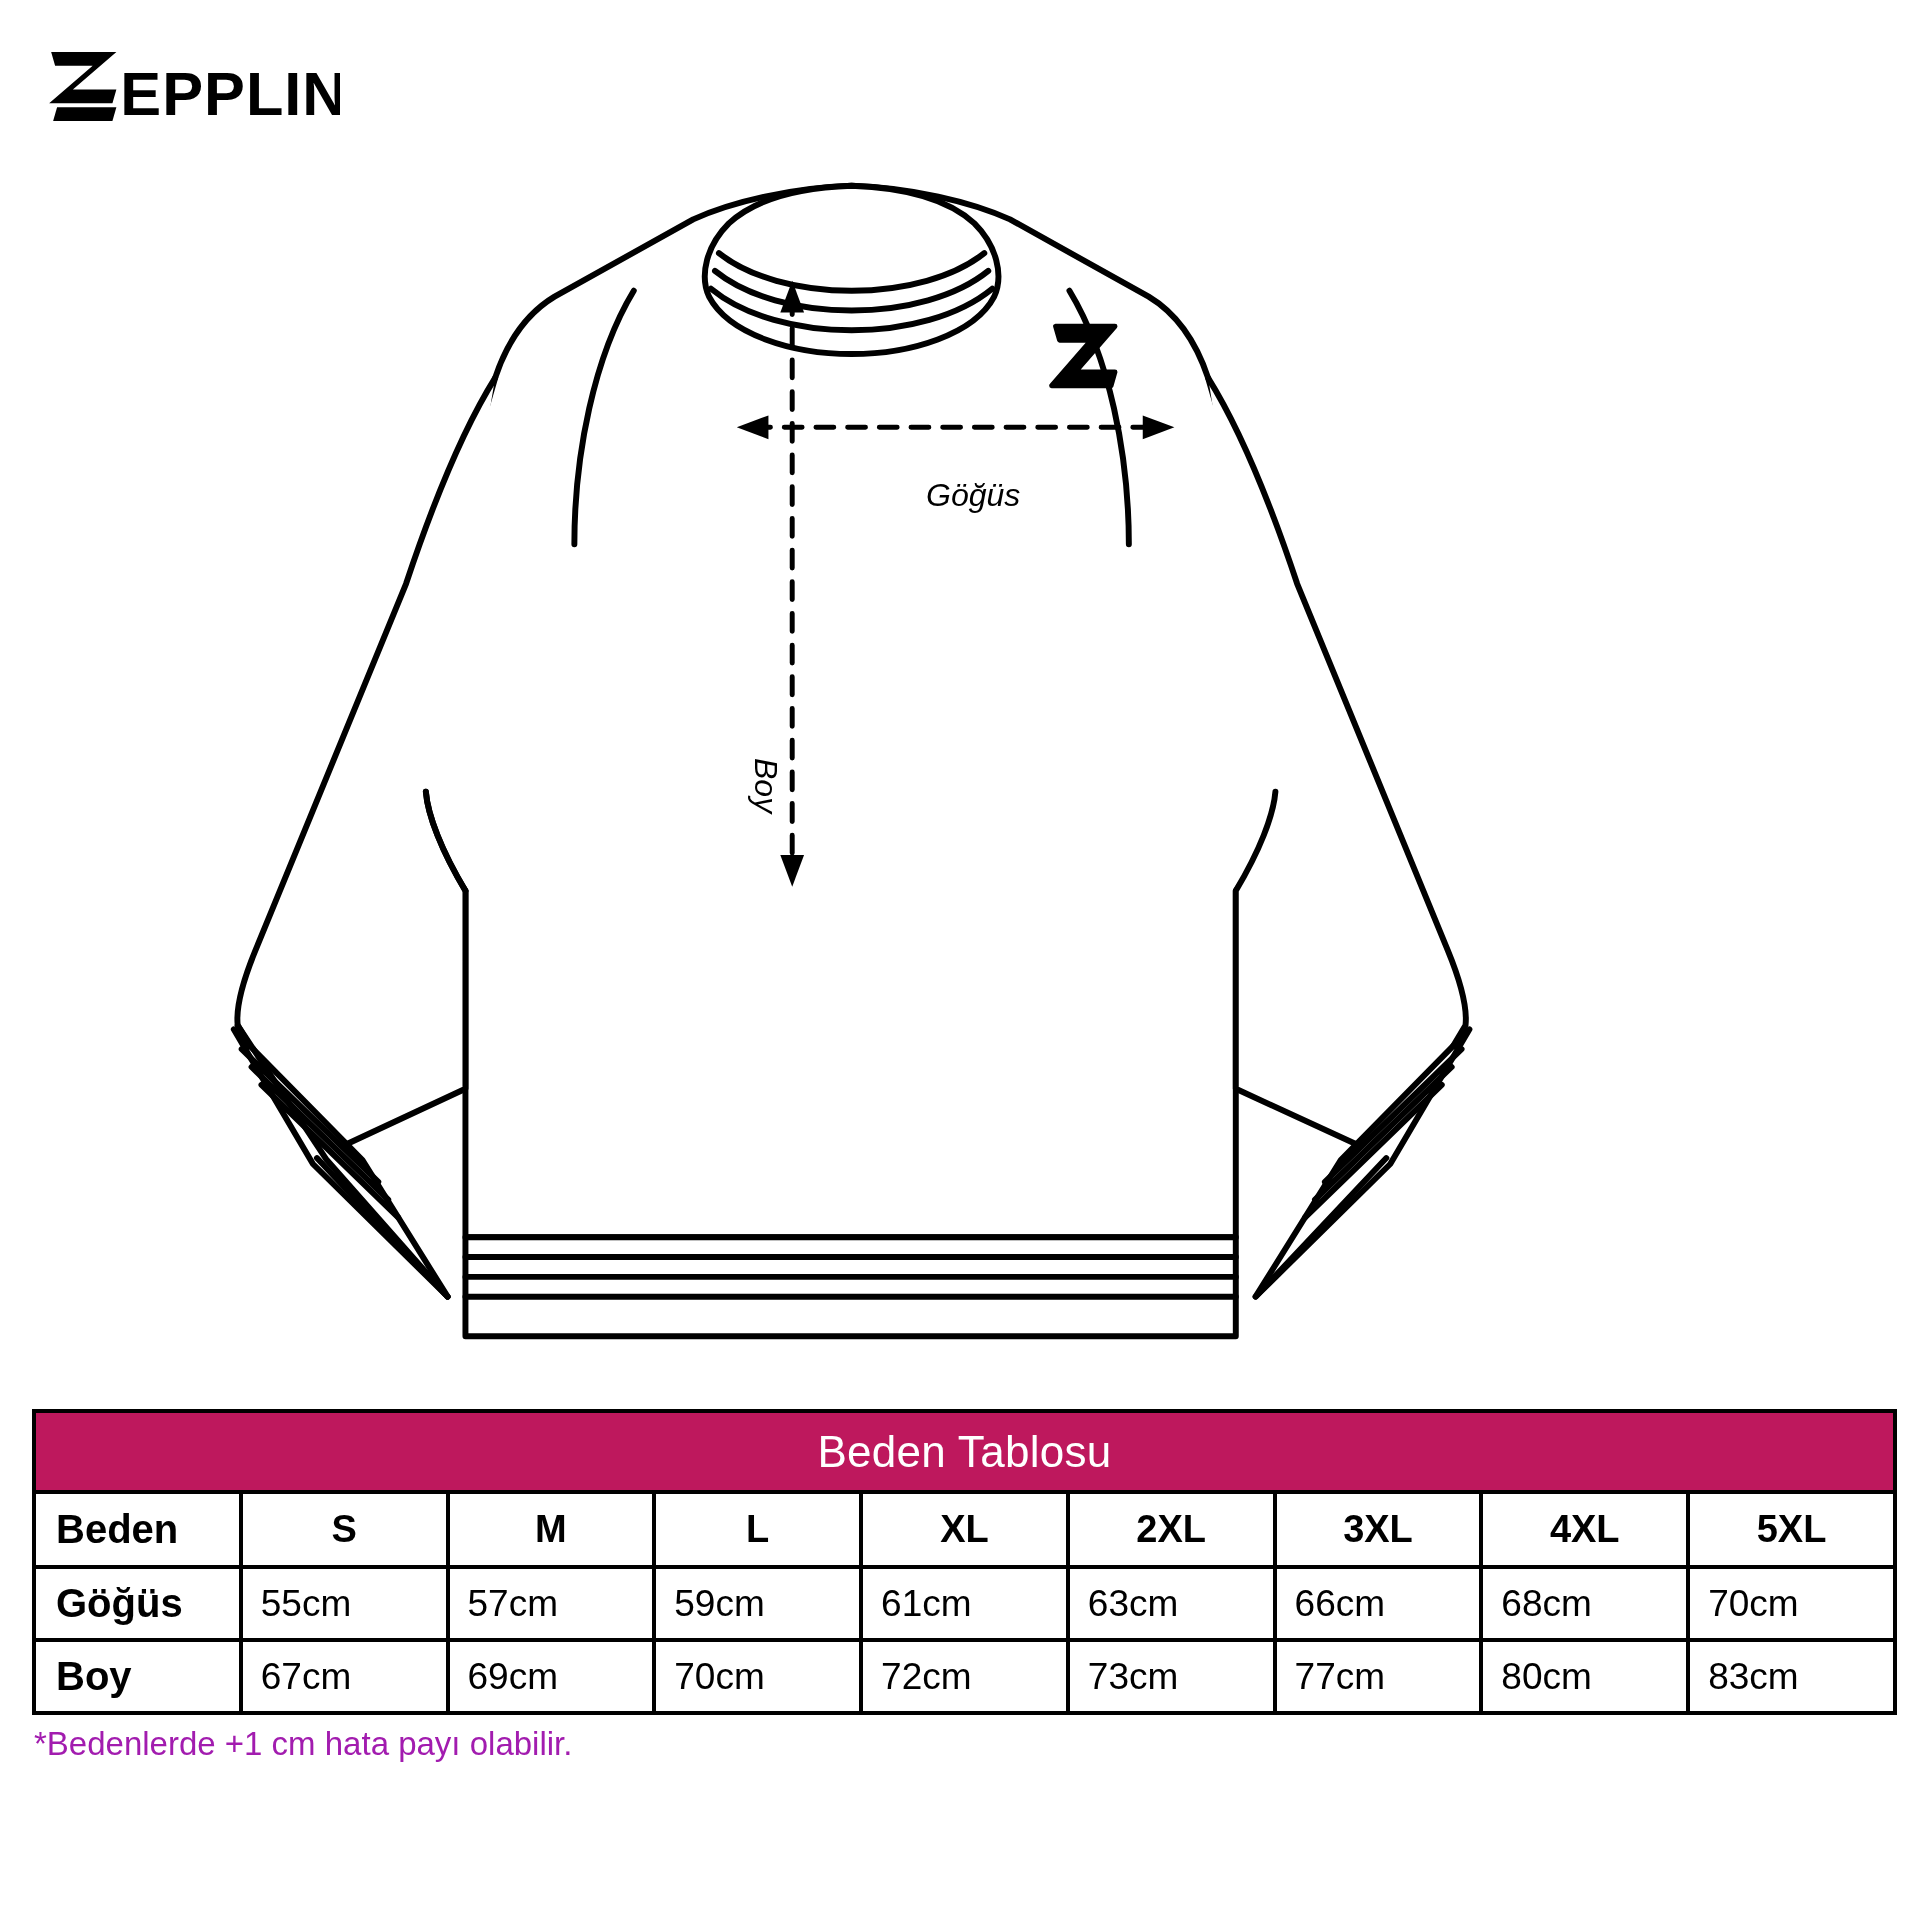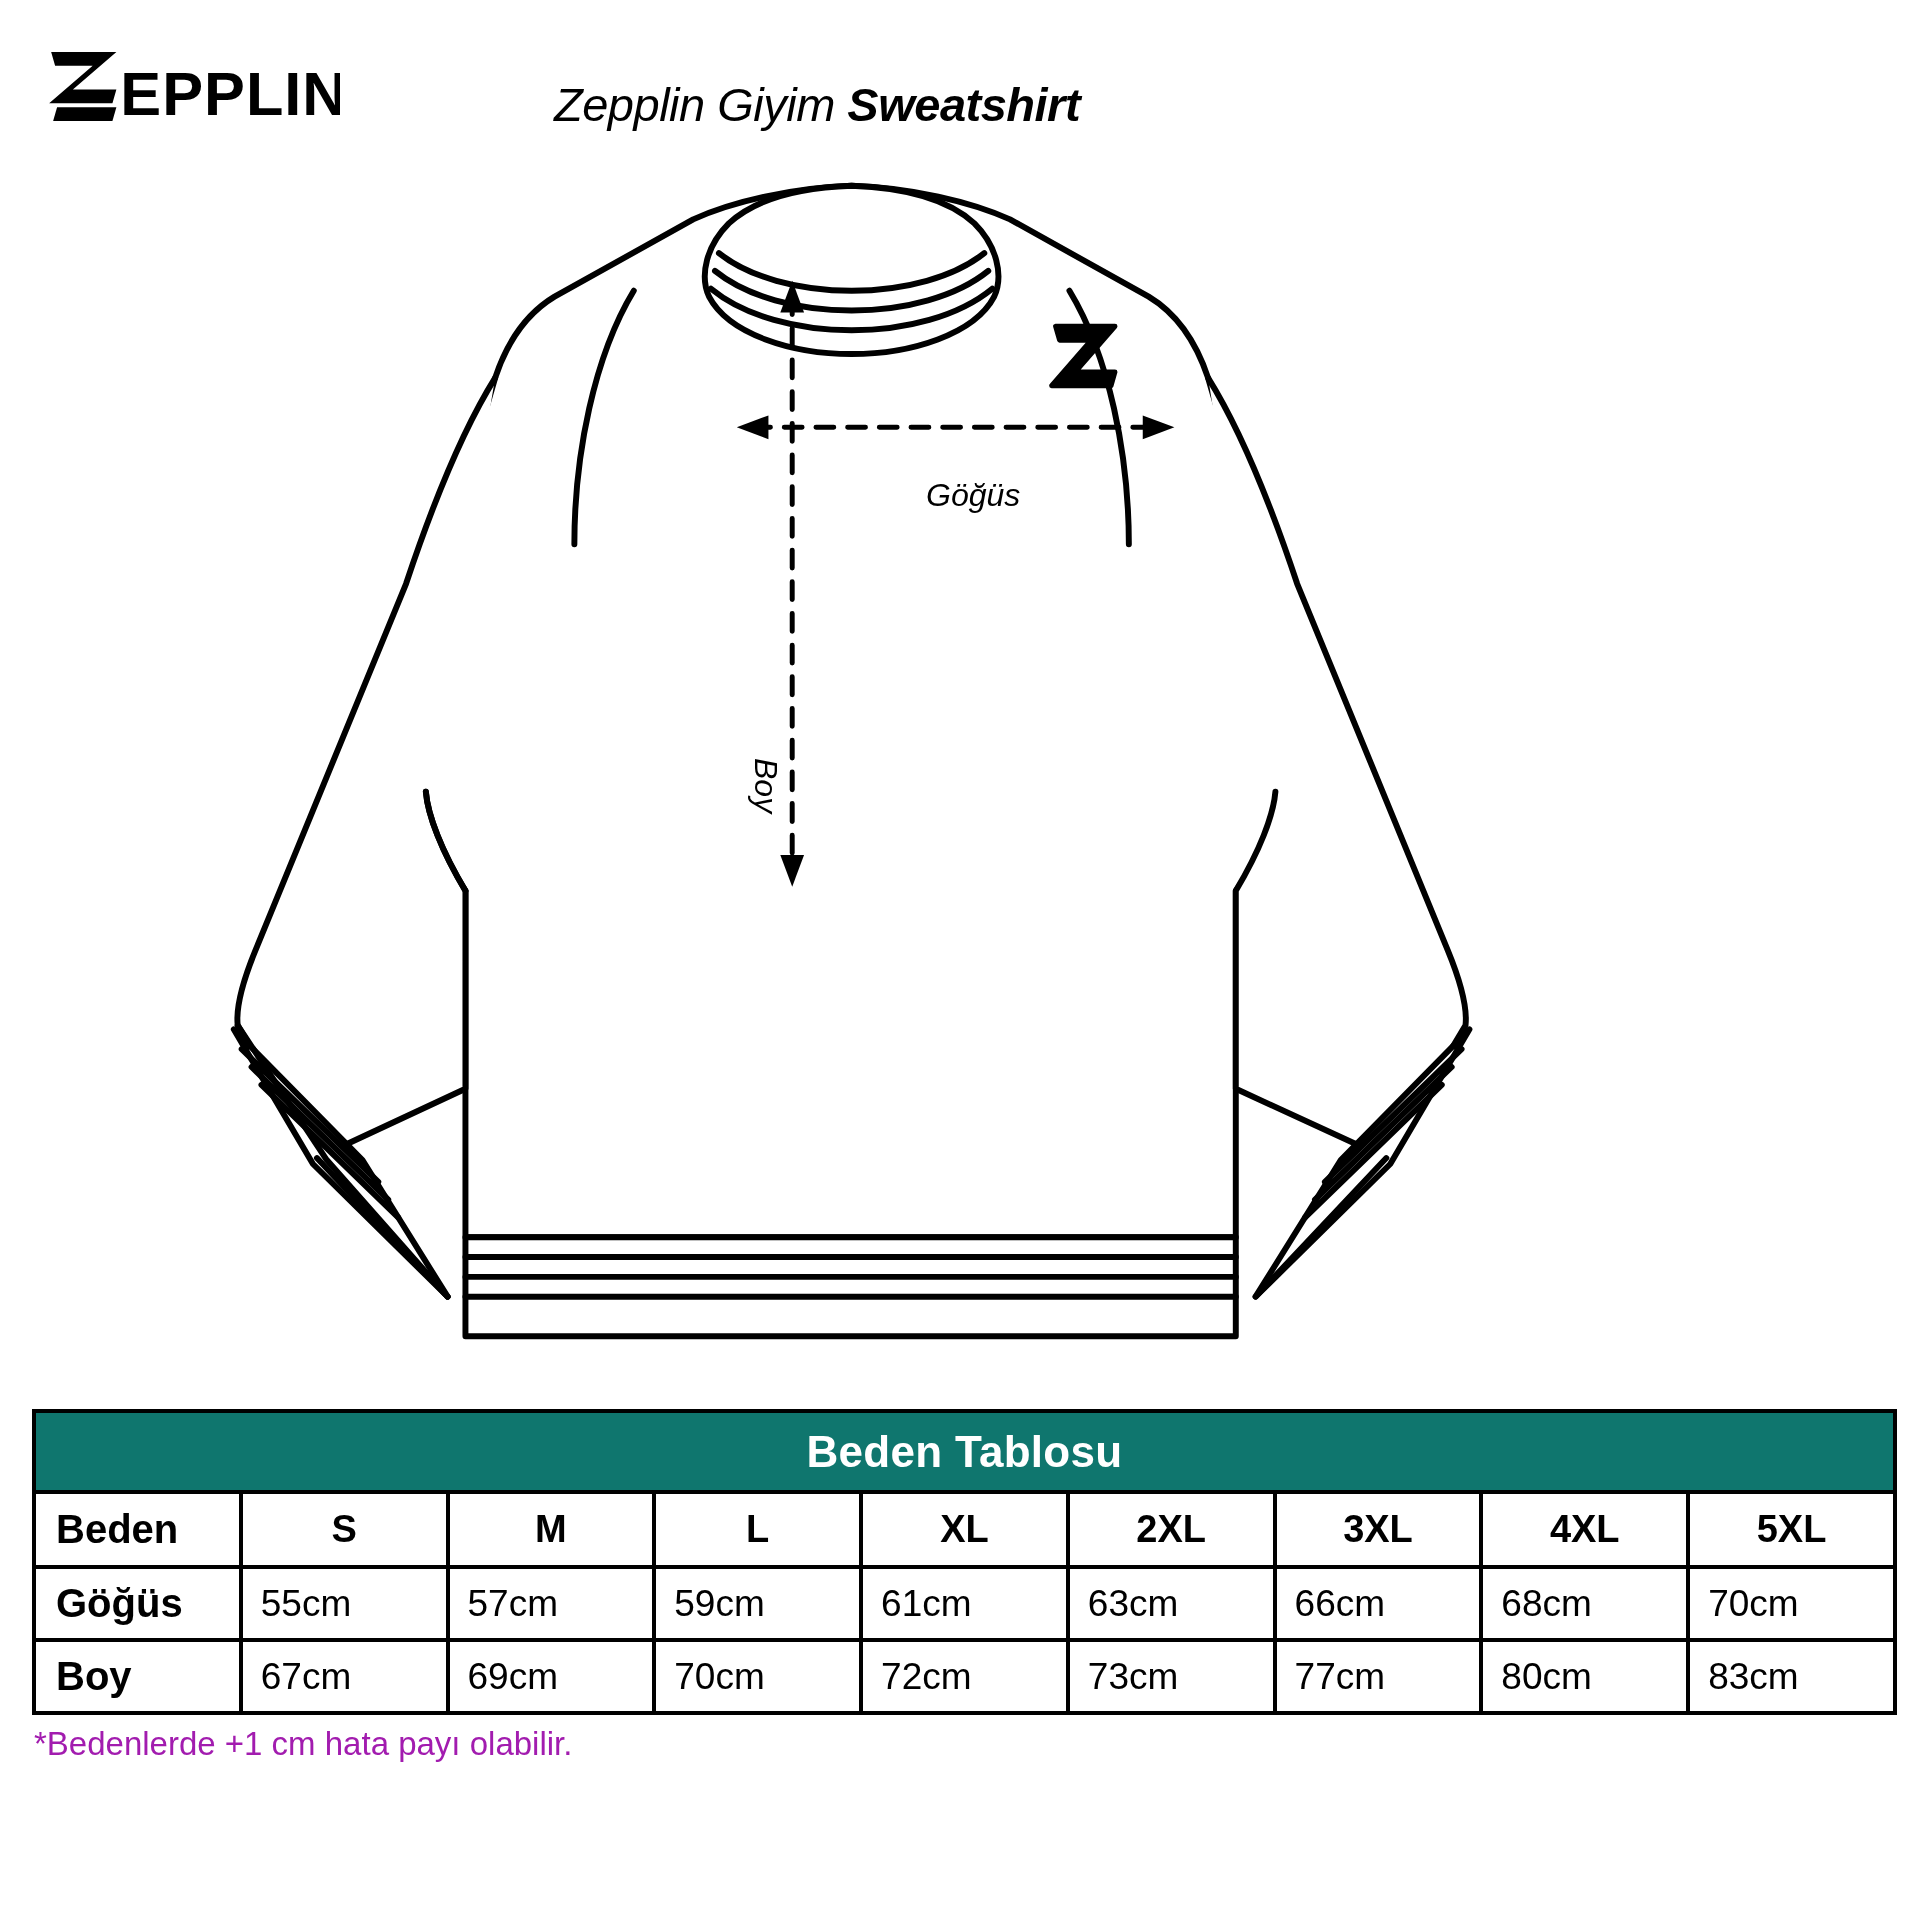--- a/index.html
+++ b/index.html
@@ -91,25 +91,25 @@
     width: 1865px;
     table-layout: fixed;
   }
   table.size-table td,
   table.size-table th {
     border: 4px solid #000;
     padding: 0;
     margin: 0;
   }
   .table-title-cell {
-    background: #0f766e;
+    background: #be185d;
     color: #fff;
     text-align: center;
     font-size: 44px;
-    font-weight: bold;
+    font-weight: normal;
     height: 77px;
     letter-spacing: 0.3px;
   }
   .hdr-row td {
     height: 71px;
     font-size: 38px;
     font-weight: bold;
     text-align: center;
   }
   .hdr-row td.rowlabel {
@@ -149,23 +149,20 @@
 
   <div class="brand-logo">
     <svg width="297" height="85" viewBox="0 0 300 86" xmlns="http://www.w3.org/2000/svg">
 
       <path d="M8 6 H74 L30 44 H74 L70 58 H6 L50 20 H12 Z" fill="#000"></path>
       <path d="M14 62 H74 L70 76 H10 Z" fill="#000"></path>
       <text x="78" y="70" font-family="Liberation Sans, sans-serif" font-size="62" font-weight="bold" letter-spacing="1" fill="#000">EPPLIN</text>
     </svg>
   </div>
 
-  <div class="doc-title">
-    <span>Zepplin Giyim </span><span class="strong">Sweatshirt</span>
-  </div>
 
 </div>
 
 <div class="illustration">
   <svg width="1927" height="1208" viewBox="0 0 1946 1220" xmlns="http://www.w3.org/2000/svg">
     <g fill="none" stroke="#000" stroke-width="6" stroke-linejoin="round" stroke-linecap="round">
 
       <path d="
         M 860 28
         C 800 30, 740 44, 700 62

